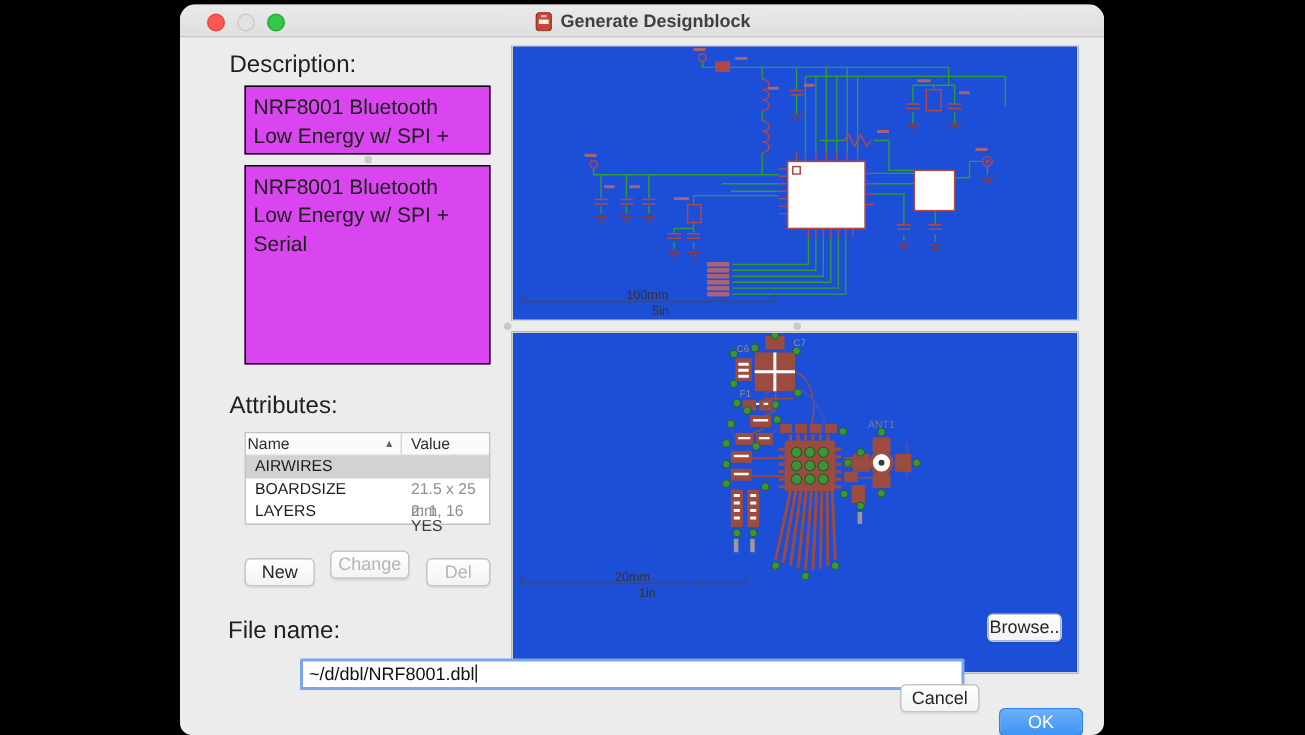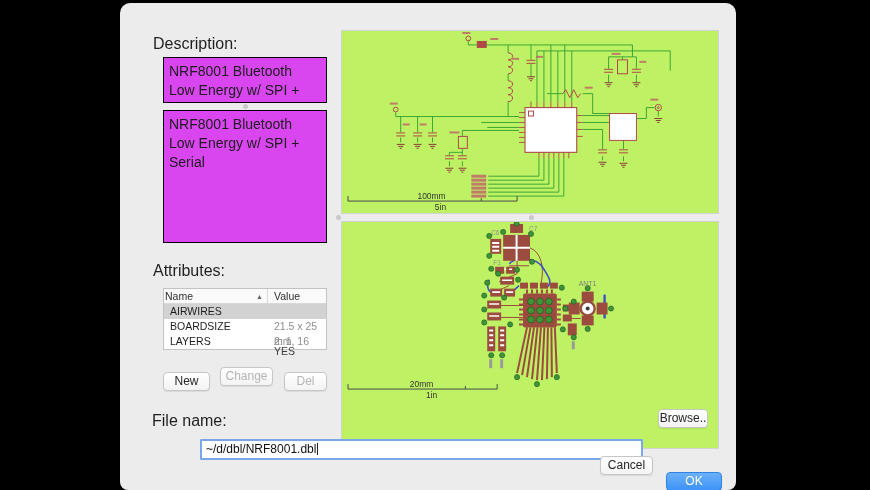--- a/index.html
+++ b/index.html
@@ -48,37 +48,50 @@
   .btn {
     position:absolute; height:19px; border:1px solid #c6c6c6; border-radius:4px;
     background:linear-gradient(#ffffff,#f3f3f3); font-size:12px; color:#262626;
     text-align:center; line-height:17px; box-shadow:0 1px 1px rgba(0,0,0,.08);
     font-family:"Liberation Sans", sans-serif;
   }
   .btn.disabled { color:#b5b5b5; }
   .btn.primary { background:linear-gradient(#6cb0f8,#3d93f6);
     border-color:#3083e6; color:#fff; }
   
-  .panel { position:absolute; left:221px; width:378px; background:#bef264;
+  .panel { position:absolute; left:221px; width:378px; background:#1d4ed8;
     border:1px solid #d2d2d2; }
   .hsplit { position:absolute; left:221px; top:211px; width:378px; height:7px; }
   
   .fileinput { position:absolute; left:80px; top:404px; width:443px; height:21px;
     background:#fff; border:2px solid #7aa7e9; border-radius:1px;
     font-size:12px; color:#111; line-height:17px; padding-left:4px;
     white-space:nowrap;margin-top:32px; }
   .caret { display:inline-block; width:1px; height:12px; background:#222;
     vertical-align:-2px; margin-left:1px; }
   svg text { font-family:"Liberation Sans", sans-serif; }
 </style>
 </head>
 <body>
 
 <div class="dialog">
 
+  <div class="titlebar">
+    <div class="tl close"></div>
+    <div class="tl min"></div>
+    <div class="tl zoom"></div>
+    <div class="titlegroup">
+      <svg width="13" height="13" viewBox="0 0 13 13">
+        <rect x="1.5" y="0.5" width="10" height="12" rx="2" fill="#c8453a" stroke="#8e2f27" stroke-width="0.8"></rect>
+        <rect x="3.2" y="5" width="6.6" height="3" fill="#fff" opacity="0.9"></rect>
+        <rect x="4.6" y="2" width="3.8" height="1.6" fill="#f2b8b2"></rect>
+      </svg>
+      <span class="title">Generate Designblock</span>
+    </div>
+  </div>
 
   <div class="label" style="left:33px; top:32px;">Description:</div>
 
   <div class="txtbox" style="left:43px; top:54px; width:164px; height:46px;">NRF8001 Bluetooth Low Energy w/ SPI + Serial</div>
 
   <div class="splitdot" style="left:123px; top:101px;"></div>
 
   <div class="txtbox" style="left:43px; top:107px; width:164px; height:133px;">NRF8001 Bluetooth Low Energy w/ SPI + Serial</div>
 
   <div class="label" style="left:33px; top:259px;">Attributes:</div>

